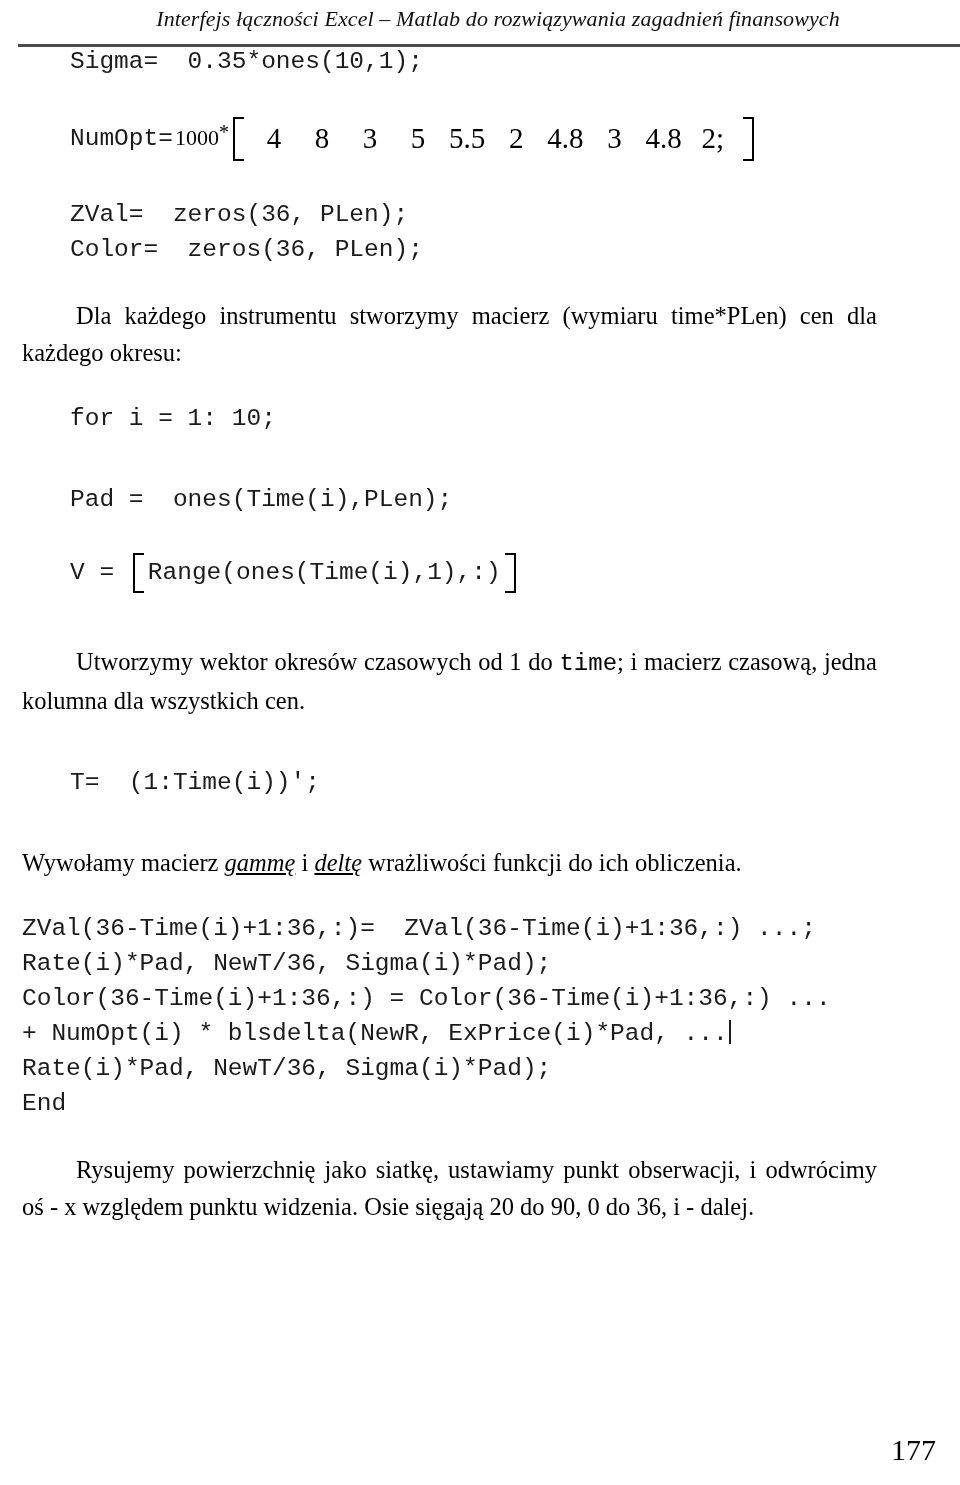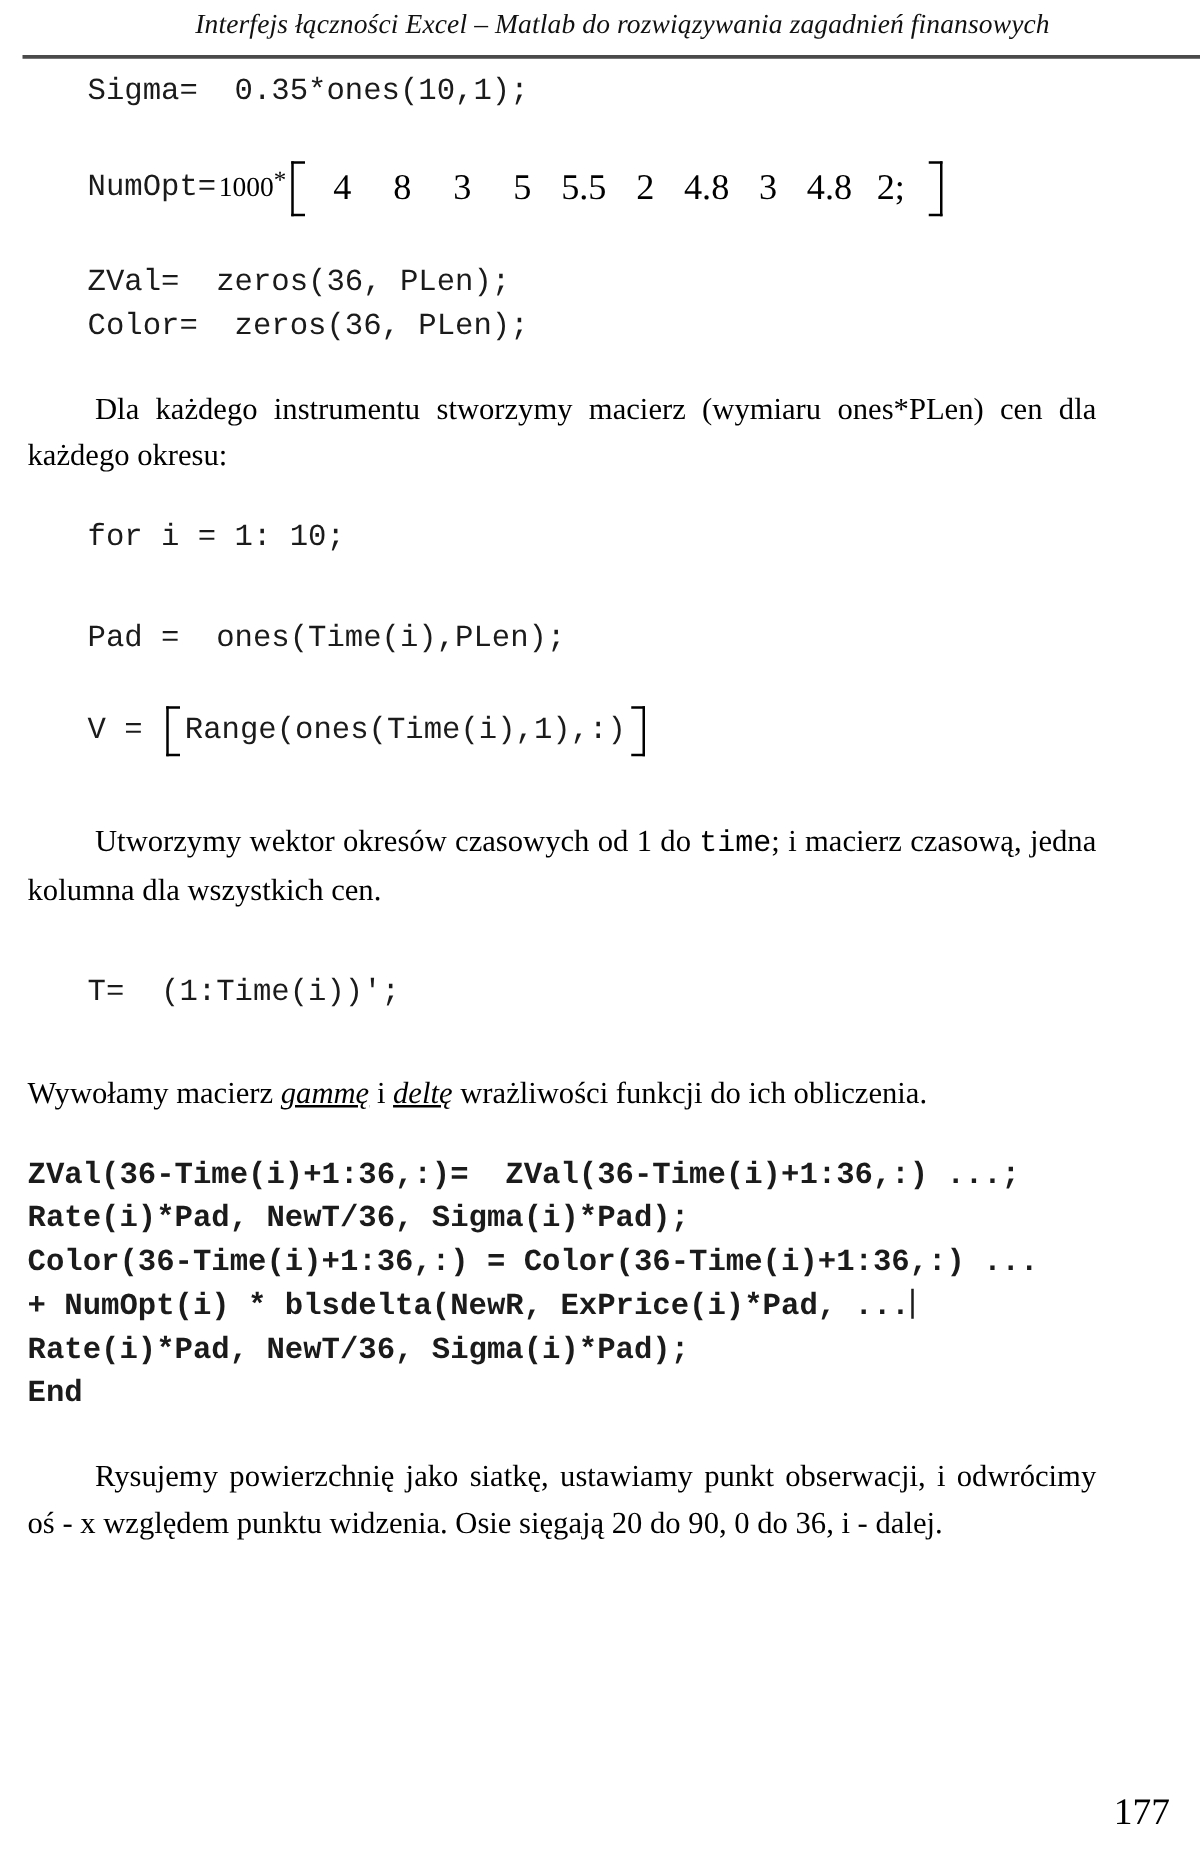--- a/index.html
+++ b/index.html
@@ -45,40 +45,39 @@
     top: 44px;
     left: 0;
     width: 960px;
     height: 3px;
     background: #4a4a4a;
   }
 
   
   .content {
     position: absolute;
-    top: 56px;
+    top: 44px;
     left: 0;
     width: 865px;
   }
 
   
   .code {
     font-family: "Liberation Mono", "DejaVu Sans Mono", monospace;
     font-size: 24.5px;
     line-height: 35px;
     color: #1b1b1b;
     white-space: pre;
     letter-spacing: 0px;
   }
   .code-indent {
     margin-left: 52px;
   }
   .code-flush {
     margin-left: 4px;
-    font-weight: bold;
   }
 
   
   .para {
     font-size: 24.5px;
     line-height: 37px;
     text-align: justify;
     text-justify: inter-word;
     color: #000000;
     margin: 0;
@@ -240,21 +239,21 @@
       <span class="brk brk-r"></span>
     </div>
 
     <div class="sp-md"></div>
 
     <div class="code code-indent">ZVal=  zeros(36, PLen);</div>
     <div class="code code-indent">Color=  zeros(36, PLen);</div>
 
     <div class="sp-md"></div>
 
-    <p class="para indented">Dla każdego instrumentu stworzymy macierz (wymiaru ones*PLen) cen dla każdego okresu:</p>
+    <p class="para indented">Dla każdego instrumentu stworzymy macierz (wymiaru time*PLen) cen dla każdego okresu:</p>
 
     <div class="sp-md"></div>
 
     <div class="code code-indent">for i = 1: 10;</div>
 
     <div class="sp-lg"></div>
 
     <div class="code code-indent">Pad =  ones(Time(i),PLen);</div>
 
     <div class="sp-md"></div>

